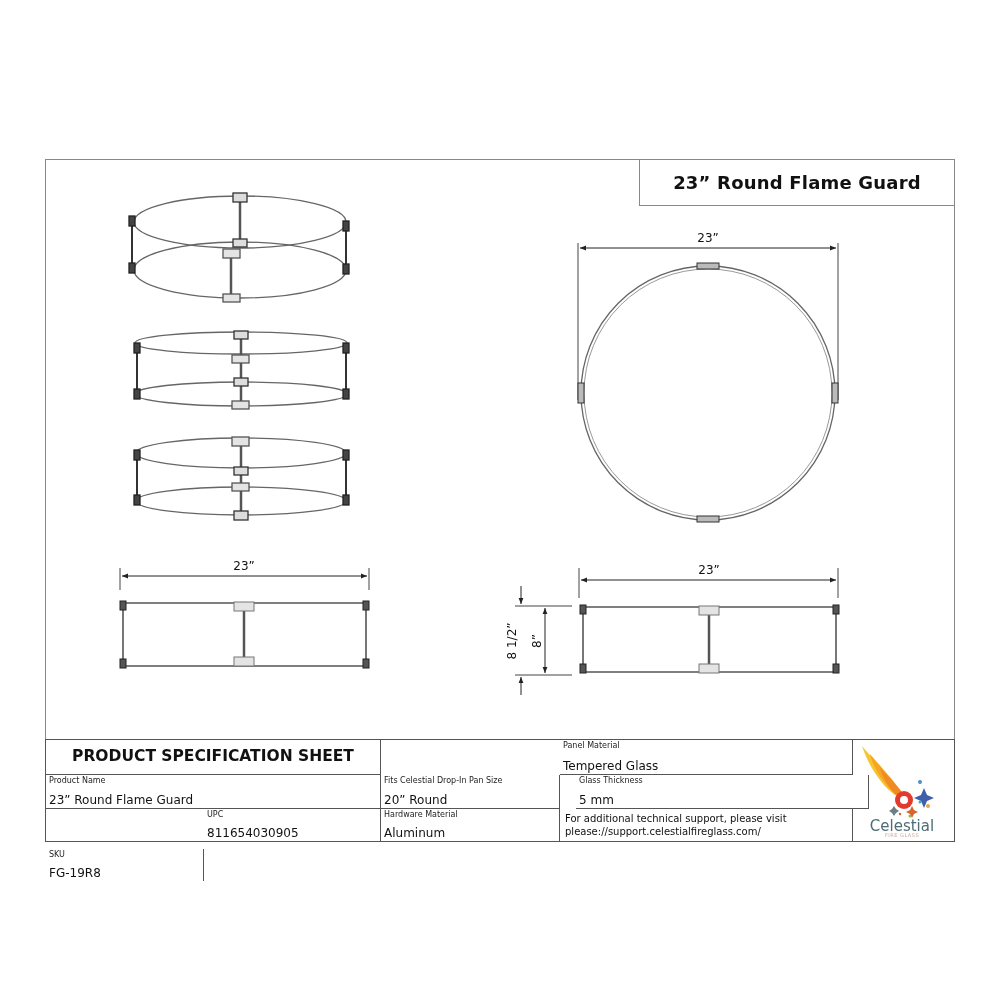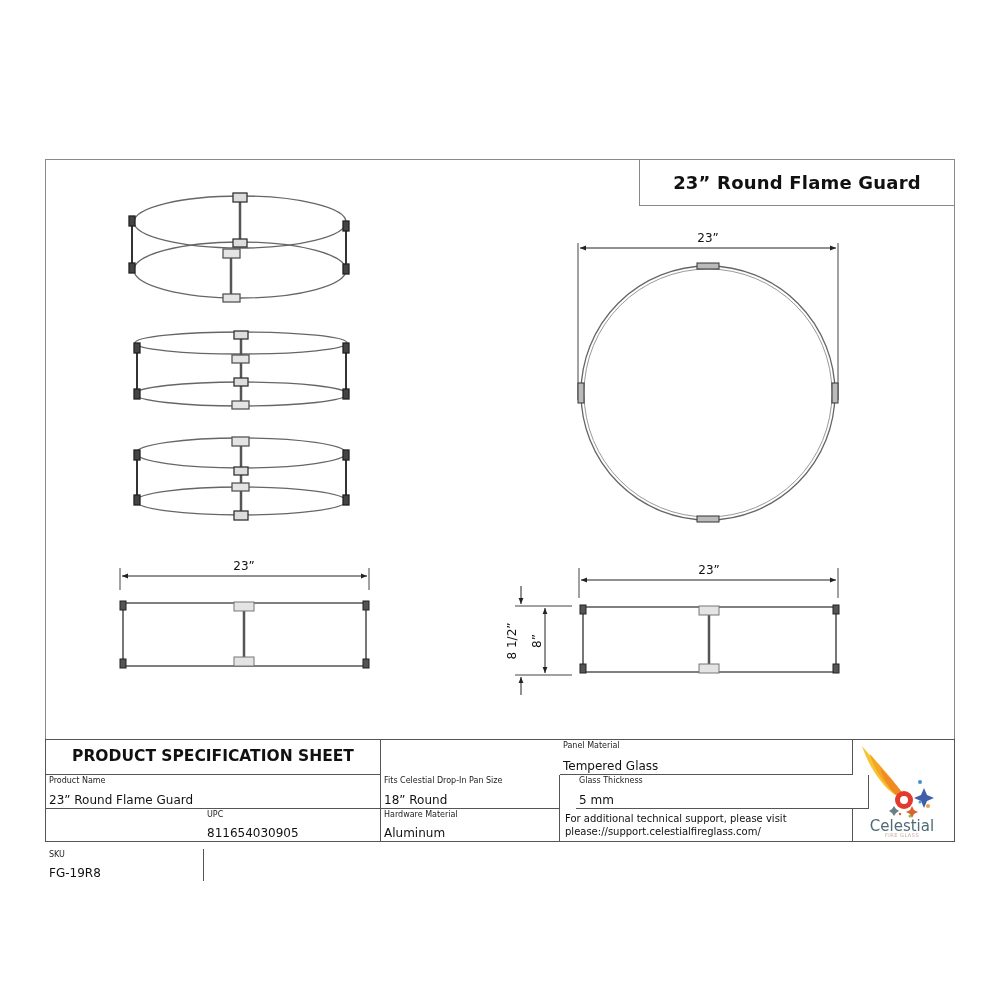--- a/index.html
+++ b/index.html
@@ -155,21 +155,21 @@
     <div class="lbl">SKU</div>
     <div class="val">FG-19R8</div>
   </div>
   <div class="cell" style="left:158px;top:69px;width:177px;height:32px;border-bottom:none;text-align:center;">
     <div class="lbl">UPC</div>
     <div class="val">811654030905</div>
   </div>
 
   <div class="cell" style="left:335px;top:35px;width:179px;height:34px;">
     <div class="lbl">Fits Celestial Drop-In Pan Size</div>
-    <div class="val">18” Round</div>
+    <div class="val">20” Round</div>
   </div>
   <div class="cell" style="left:335px;top:69px;width:179px;height:32px;border-bottom:none;">
     <div class="lbl">Hardware Material</div>
     <div class="val">Aluminum</div>
   </div>
 
   <div class="cell" style="left:514px;top:0;width:293px;height:35px;">
     <div class="lbl">Panel Material</div>
     <div class="val">Tempered Glass</div>
   </div>

